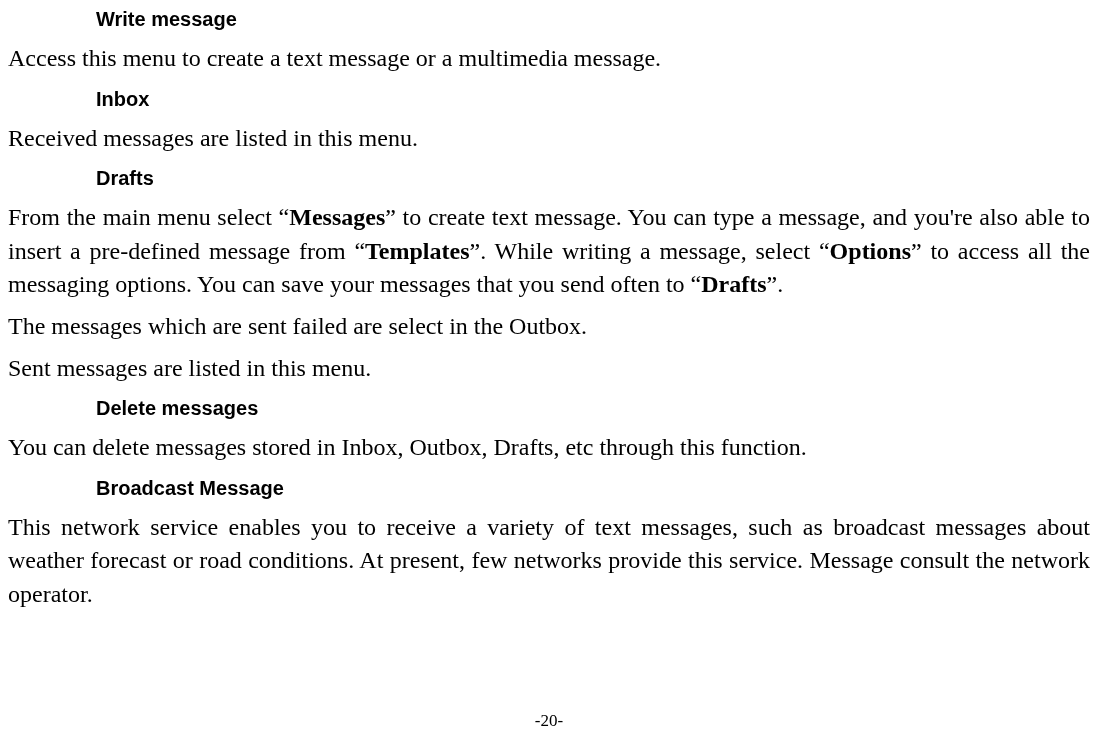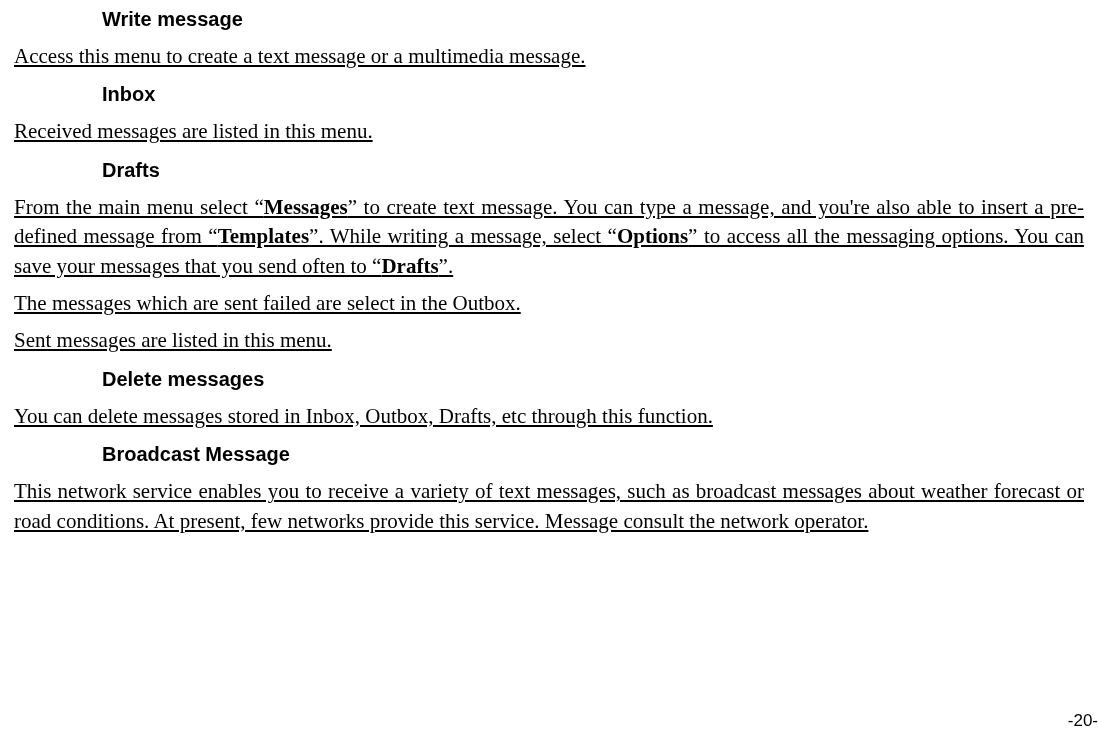--- a/index.html
+++ b/index.html
@@ -8,49 +8,48 @@
     font-size: 21px;
     line-height: 1.5;
     color: #000;
     background: #fff;
     width: 1098px;
     height: 737px;
     position: relative;
     padding: 0;
   }
   .content {
-    padding: 0 14px;
+    padding: 0 8px;
   }
   h2 {
     font-family: Arial, Helvetica, sans-serif;
     font-weight: bold;
     font-size: 20px;
     margin-left: 88px;
     margin-top: 6px;
     margin-bottom: 8px;
   }
   h2.first {
     margin-top: 4px;
   }
   p {
     font-family: "Times New Roman", Times, serif;
-    font-size: 21px;
+    font-size: 24px;
     margin-bottom: 8px;
     text-align: justify;
     line-height: 1.4;
-    text-decoration: underline;
   }
   .bold { font-weight: bold; }
   .footer {
     position: absolute;
     bottom: 4px;
     left: 0;
     width: 100%;
-    text-align: right;
-    font-family: Liberation Sans, sans-serif;
+    text-align: center;
+    font-family: Liberation Serif, serif;
     font-size: 17px;
   }
 </style>
 </head>
 <body>
 
 <div class="content">
   <h2 class="first">Write message</h2>
   <p>Access this menu to create a text message or a multimedia message.</p>
 

